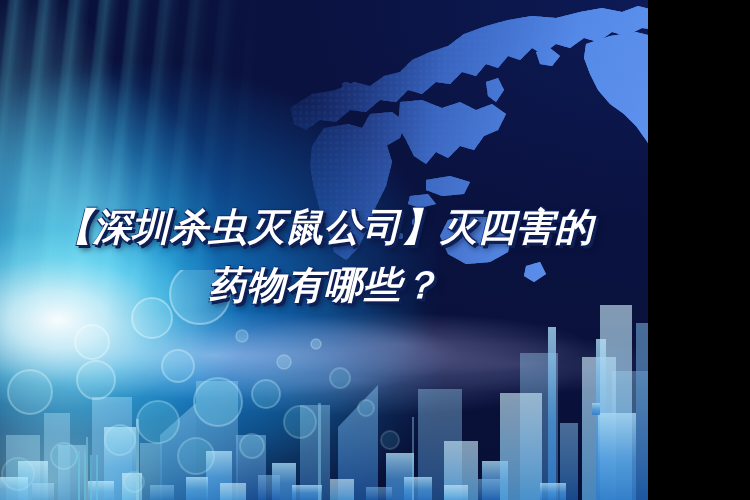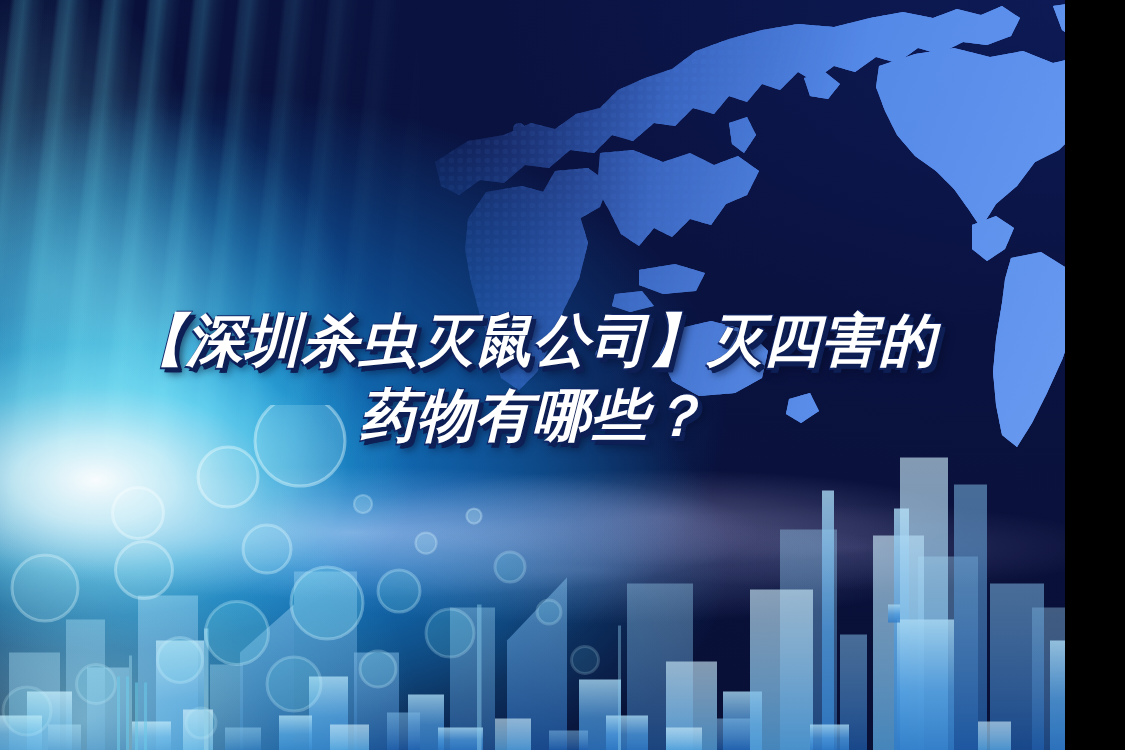--- a/index.html
+++ b/index.html
@@ -1,18 +1,18 @@
 <!DOCTYPE html>
 <html><head>
 <meta charset="utf-8">
 <style>
   html,body{margin:0;padding:0;background:#000;}
   #stage{
     position:relative;
-    width:710px;height:500px;
+    width:648px;height:500px;
     overflow:hidden;
     font-family:"DejaVu Sans","Liberation Sans",sans-serif;
     background:#0a1340;
   }
   .layer{position:absolute;inset:0;pointer-events:none;}
 
   
   #base{
     background:
       radial-gradient(120% 100% at 100% 0%,   #0d1a55 0%, #0a1240 45%, #081036 100%),
@@ -107,21 +107,21 @@
     letter-spacing:.5px;
     white-space:nowrap;
     text-shadow:
       3px 3px 0 #0d1f55,
       2px 3px 0 #0d1f55,
       3px 2px 0 #0d1f55,
      -1px  1px 0 #12286a,
       1px -1px 0 #12286a,
       4px 4px 6px rgba(5,12,40,.75);
   }
-  .tline.l2{margin-top:6px;}
+  .tline.l2{margin-top:14px;}
 </style>
 </head>
 <body>
 
 <div id="stage">
 
   <div class="layer" id="base"></div>
   <div class="layer" id="midwash"></div>
 
   <div id="mapwrap">

